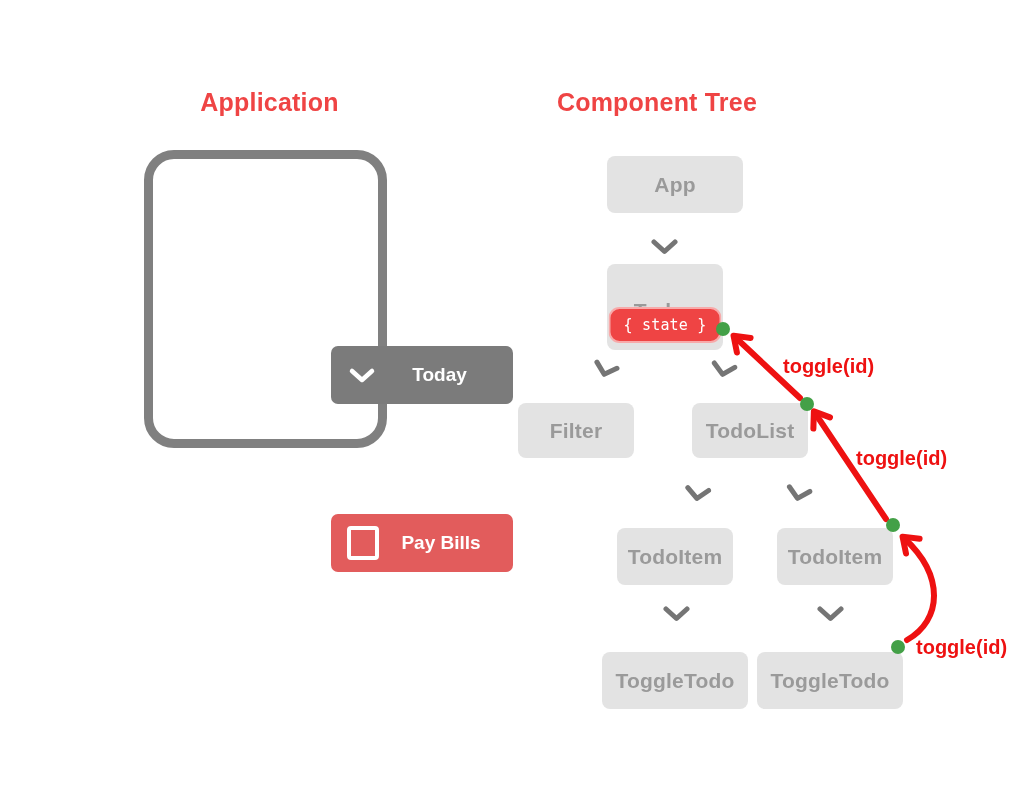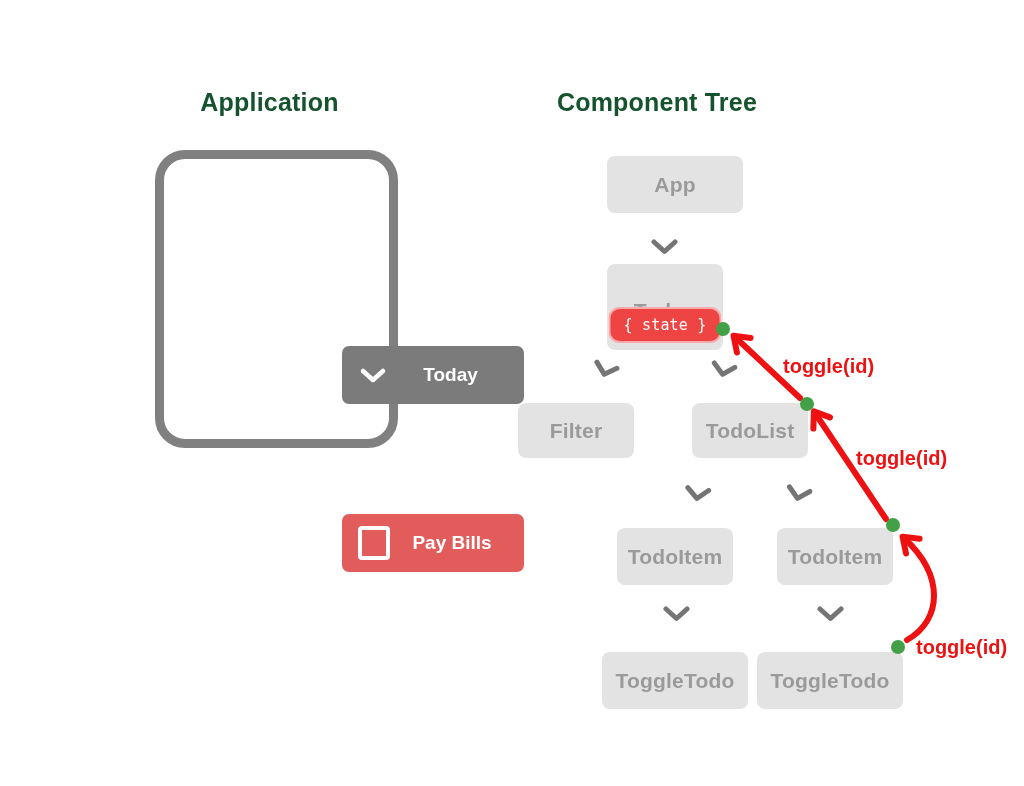--- a/index.html
+++ b/index.html
@@ -2,28 +2,28 @@
 <html><head>
 <meta charset="utf-8">
 <style>
   html,body{margin:0;padding:0;background:#ffffff;}
   .canvas{
     position:relative;width:1024px;height:786px;background:#ffffff;overflow:hidden;
     font-family:"Liberation Sans", sans-serif;
   }
   .title{
     position:absolute;margin:0;text-align:center;
-    font-size:25px;font-weight:700;color:#14532d;letter-spacing:.2px;
+    font-size:25px;font-weight:700;color:#ef4444;letter-spacing:.2px;
   }
   .app-title{left:148px;top:88px;width:243px;}
   .tree-title{left:540px;top:88px;width:234px;}
 
   
   .phone-frame{
-    position:absolute;left:155px;top:150px;width:243px;height:298px;
+    position:absolute;left:144px;top:150px;width:243px;height:298px;
     box-sizing:border-box;border:9px solid #808080;border-radius:30px;background:#fff;
   }
   .app-btn{
     position:absolute;left:178px;width:182px;height:58px;border-radius:7px;
     display:flex;align-items:center;
   }
   .app-btn .btn-label{
     flex:1;text-align:center;color:#ffffff;font-size:19px;font-weight:700;padding-right:10px;
   }
   .dropdown{top:187px;background:#7b7b7b;}

